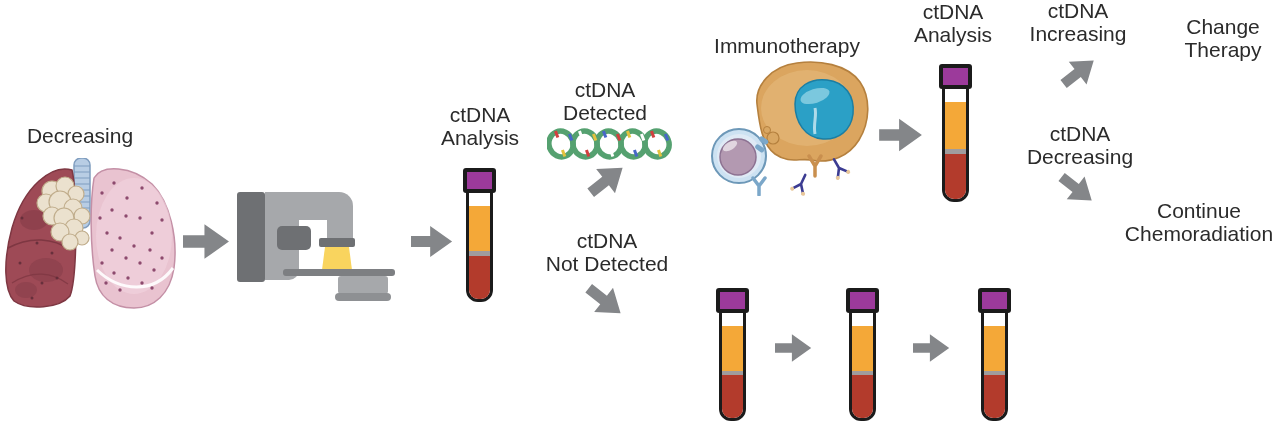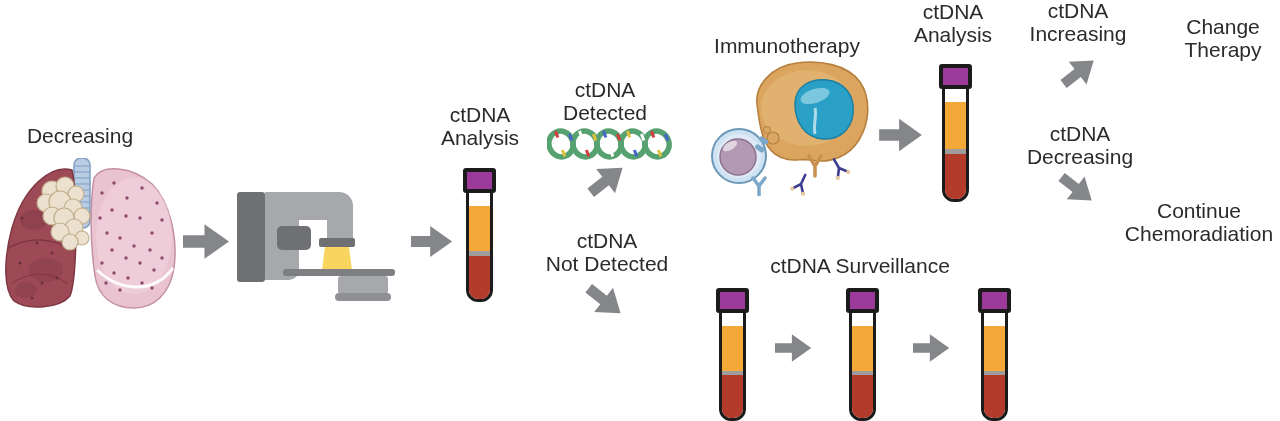--- a/index.html
+++ b/index.html
@@ -60,21 +60,20 @@
   <div class="label" style="left:953px; top:1px;">ctDNA
 Analysis</div>
   <div class="label" style="left:1078px;top:0px;">ctDNA
 Increasing</div>
   <div class="label" style="left:1203px;top:16px;margin-left:20px;">Change
 Therapy</div>
   <div class="label" style="left:1080px;top:123px;">ctDNA
 Decreasing</div>
   <div class="label" style="left:1199px;top:200px;">Continue
 Chemoradiation</div>
-  <div class="label" style="left:860px; top:255px;">ctDNA Surveillance</div>
 
   <div class="icon-box" style="left:2px; top:158px; width:180px; height:152px;">
     <svg viewBox="0 0 180 152">
       <g>
         <rect x="72" y="0" width="16" height="70" rx="7" fill="#b8cde4" stroke="#7f9dbf" stroke-width="1.5"></rect>
         <path d="M72,8 h16 M72,14 h16 M72,20 h16 M72,26 h16 M72,32 h16 M72,38 h16 M72,44 h16 M72,50 h16 M72,56 h16 M72,62 h16" stroke="#7f9dbf" stroke-width="1.2" fill="none"></path>
       </g>
       <g>
         <path d="M70,12 C50,6 22,28 10,70 C1,103 2,132 12,143 C26,153 58,150 68,138 C75,120 76,40 70,12 Z" fill="#9e4a56" stroke="#7e3742" stroke-width="1.5"></path>
         <ellipse cx="32" cy="62" rx="14" ry="10" fill="#833b47" opacity="0.55"></ellipse>

